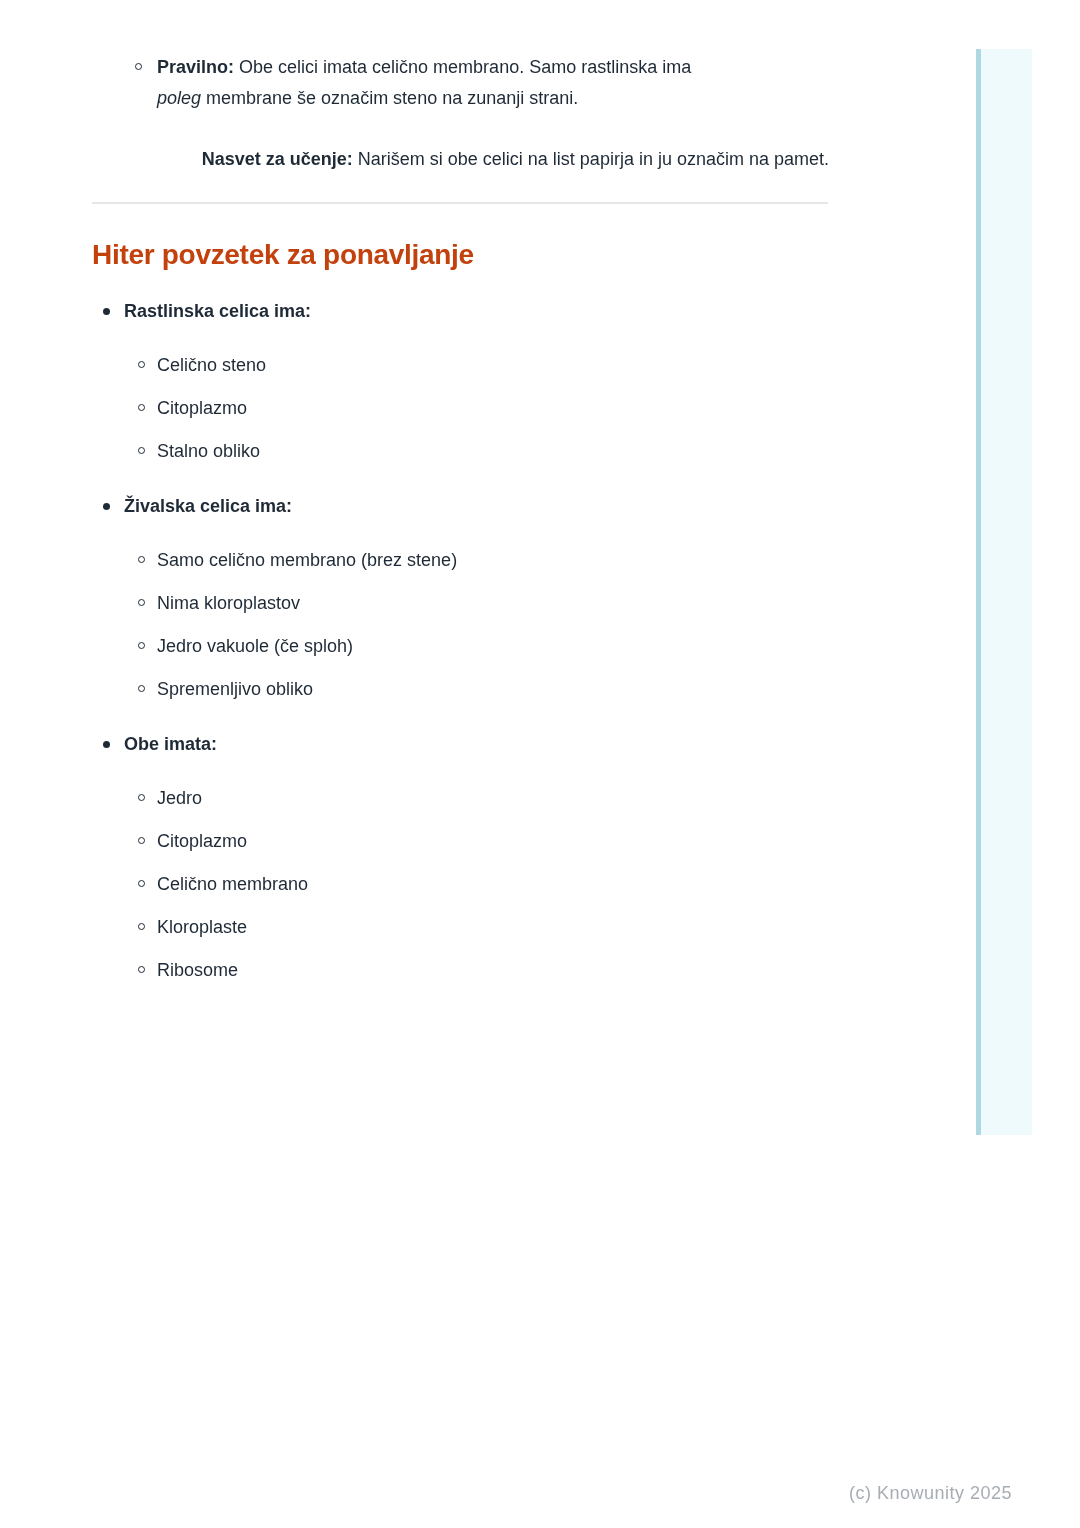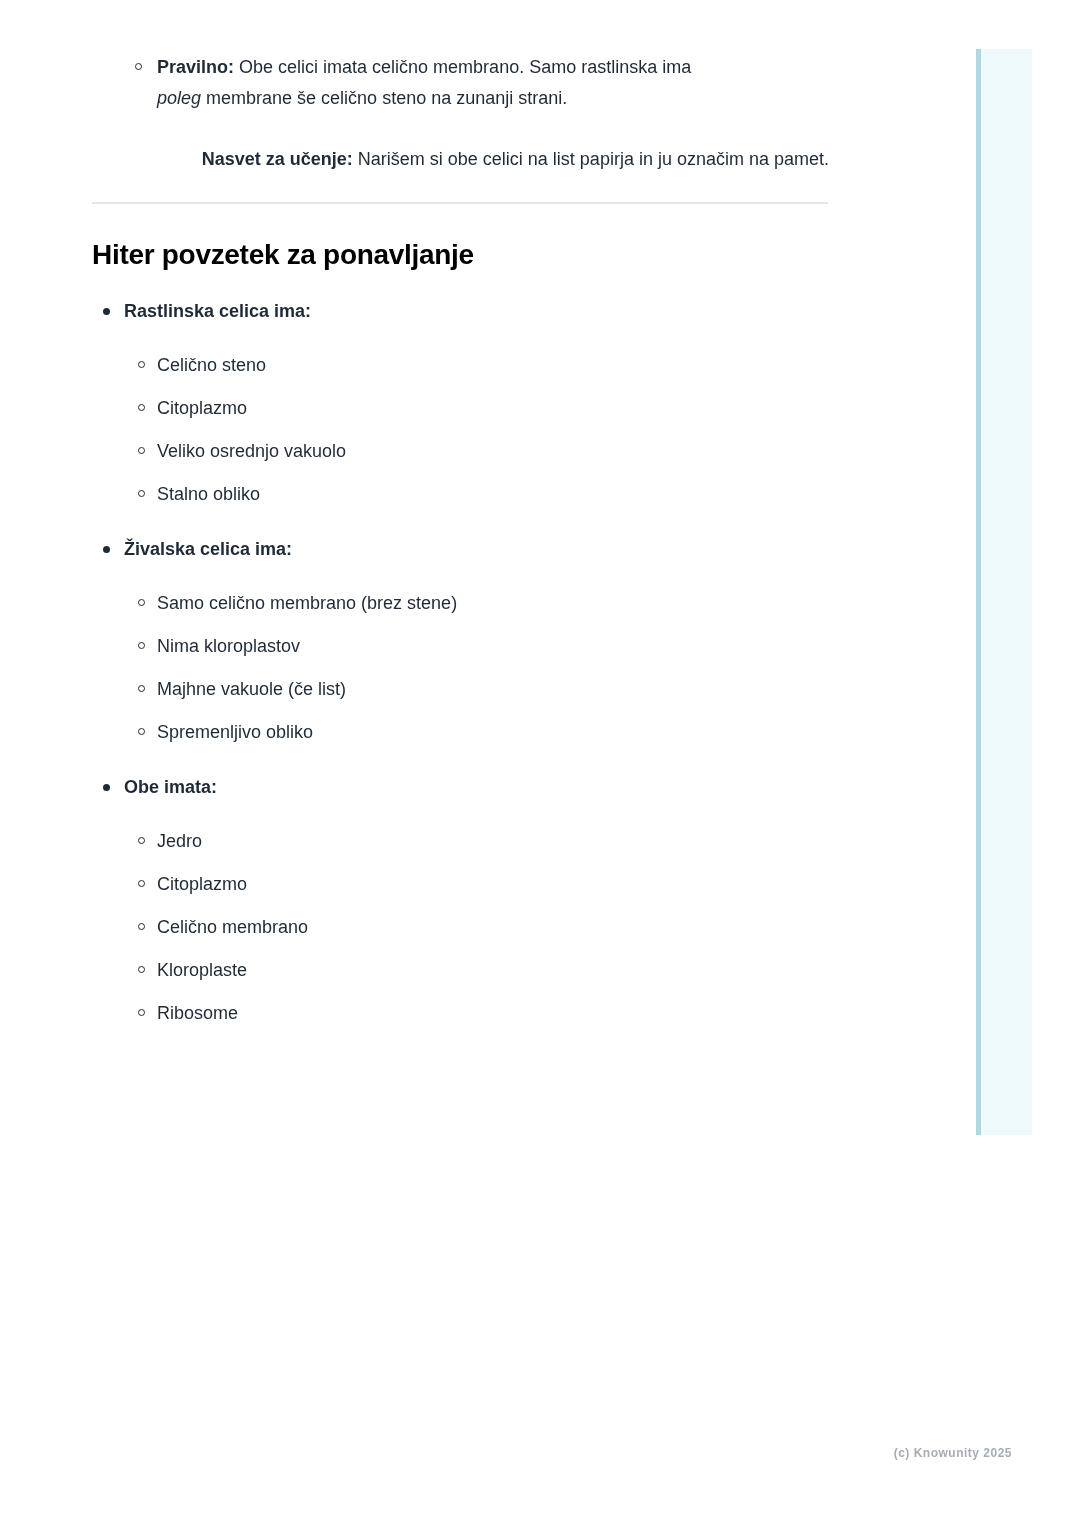--- a/index.html
+++ b/index.html
@@ -46,21 +46,21 @@
     width: 736px;
   }
 
   
   .section-heading {
     margin-top: 34px;
     font-size: 28px;
     line-height: 34px;
     font-weight: 700;
     letter-spacing: -0.3px;
-    color: #000000;
+    color: #c2410c;
   }
 
   
   .groups { list-style: none; margin-top: 24px; }
   .group {
     position: relative;
     padding-left: 32px;
     line-height: 31px;
     margin-top: 24px;
   }
@@ -98,70 +98,68 @@
     position: absolute;
     left: 976px; top: 49px;
     width: 56px; height: 1086px;
     background: #eefafc;
     border-left: 5px solid #afd8e1;
   }
 
   
   .footer {
     position: absolute;
-    top: 1446px; right: 68px;
-    font-size: 12px;
+    top: 1483px; right: 68px;
+    font-size: 18px;
     letter-spacing: 0.5px;
     color: #a7adb4;
-    font-weight: bold;
   }
 </style>
 </head>
 <body>
 
 <div class="page">
 
   <div class="content">
 
     <ul class="intro-list">
       <li class="intro-item">
         <span class="circle-marker"></span>
         <div><b>Pravilno:</b><span> Obe celici imata celično membrano. Samo rastlinska ima</span></div>
-        <div><i>poleg</i><span> membrane še celično steno na zunanji strani.</span></div>
+        <div><i>poleg</i><span> membrane še označim steno na zunanji strani.</span></div>
       </li>
     </ul>
 
     <p class="tip">
       <span class="tip-line"><b>Nasvet za učenje:</b><span> Narišem si obe celici na list papirja in ju označim na pamet.</span></span>
     </p>
 
     <hr class="divider">
 
     <h2 class="section-heading">Hiter povzetek za ponavljanje</h2>
 
     <ul class="groups">
 
       <li class="group">
         <span class="dot-marker"></span>
         <div class="group-title">Rastlinska celica ima:</div>
         <ul class="subs">
           <li class="sub-item"><span class="circle-marker"></span><span>Celično steno</span></li>
           <li class="sub-item"><span class="circle-marker"></span><span>Citoplazmo</span></li>
-          <li class="sub-item"><span class="circle-marker"></span><span>Veliko osrednjo vakuolo</span></li>
           <li class="sub-item"><span class="circle-marker"></span><span>Stalno obliko</span></li>
         </ul>
       </li>
 
       <li class="group">
         <span class="dot-marker"></span>
         <div class="group-title">Živalska celica ima:</div>
         <ul class="subs">
           <li class="sub-item"><span class="circle-marker"></span><span>Samo celično membrano (brez stene)</span></li>
           <li class="sub-item"><span class="circle-marker"></span><span>Nima kloroplastov</span></li>
-          <li class="sub-item"><span class="circle-marker"></span><span>Majhne vakuole (če list)</span></li>
+          <li class="sub-item"><span class="circle-marker"></span><span>Jedro vakuole (če sploh)</span></li>
           <li class="sub-item"><span class="circle-marker"></span><span>Spremenljivo obliko</span></li>
         </ul>
       </li>
 
       <li class="group">
         <span class="dot-marker"></span>
         <div class="group-title">Obe imata:</div>
         <ul class="subs">
           <li class="sub-item"><span class="circle-marker"></span><span>Jedro</span></li>
           <li class="sub-item"><span class="circle-marker"></span><span>Citoplazmo</span></li>

